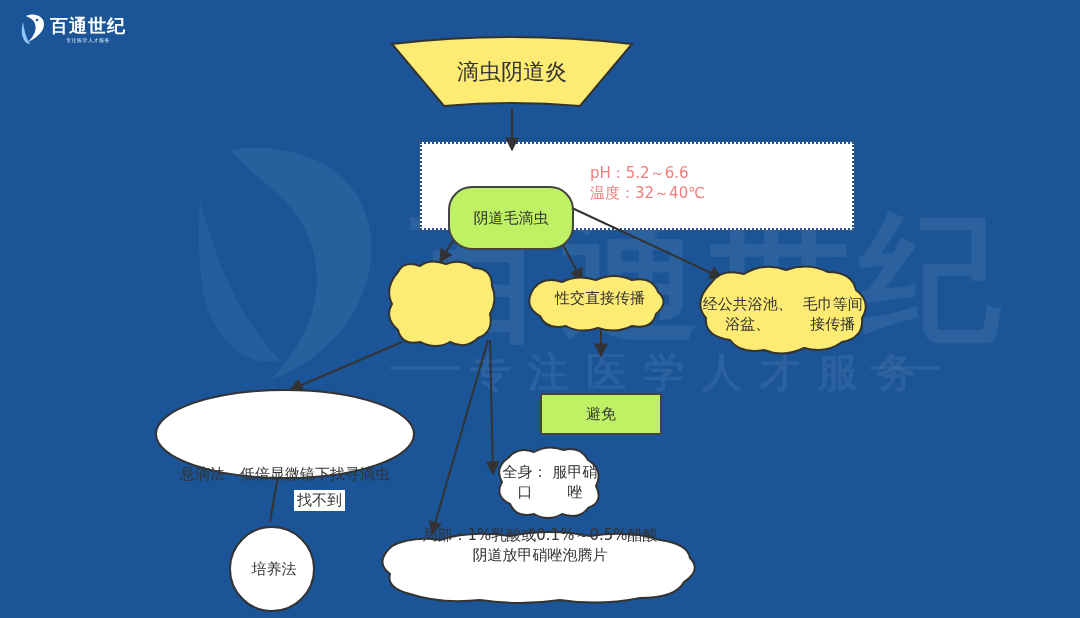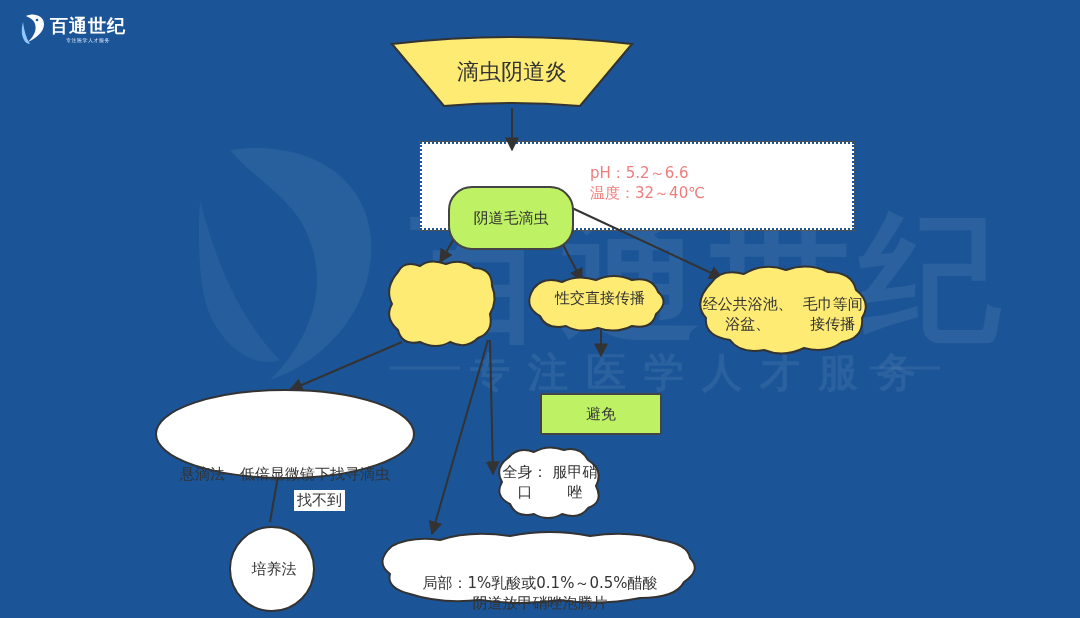--- a/index.html
+++ b/index.html
@@ -119,18 +119,18 @@
 
   <div class="label-box">找不到</div>
 
   <div class="cloud-label" style="left:230px;top:555px;width:88px;height:28px;text-align:center;">培养法</div>
 
   <div class="cloud-label" style="left:500px;top:458px;width:100px;height:48px;flex-direction:row;">
     <span>全身：口</span>
     <span>服甲硝唑</span>
   </div>
 
-  <div class="cloud-label" style="left:390px;top:570px;width:300px;height:46px;flex-direction:column;align-items:center;">
+  <div class="cloud-label" style="left:390px;top:522px;width:300px;height:46px;flex-direction:column;align-items:center;">
     <span>局部：1%乳酸或0.1%～0.5%醋酸</span>
     <span>阴道放甲硝唑泡腾片</span>
   </div>
 
 </div>
 
 </body></html>

